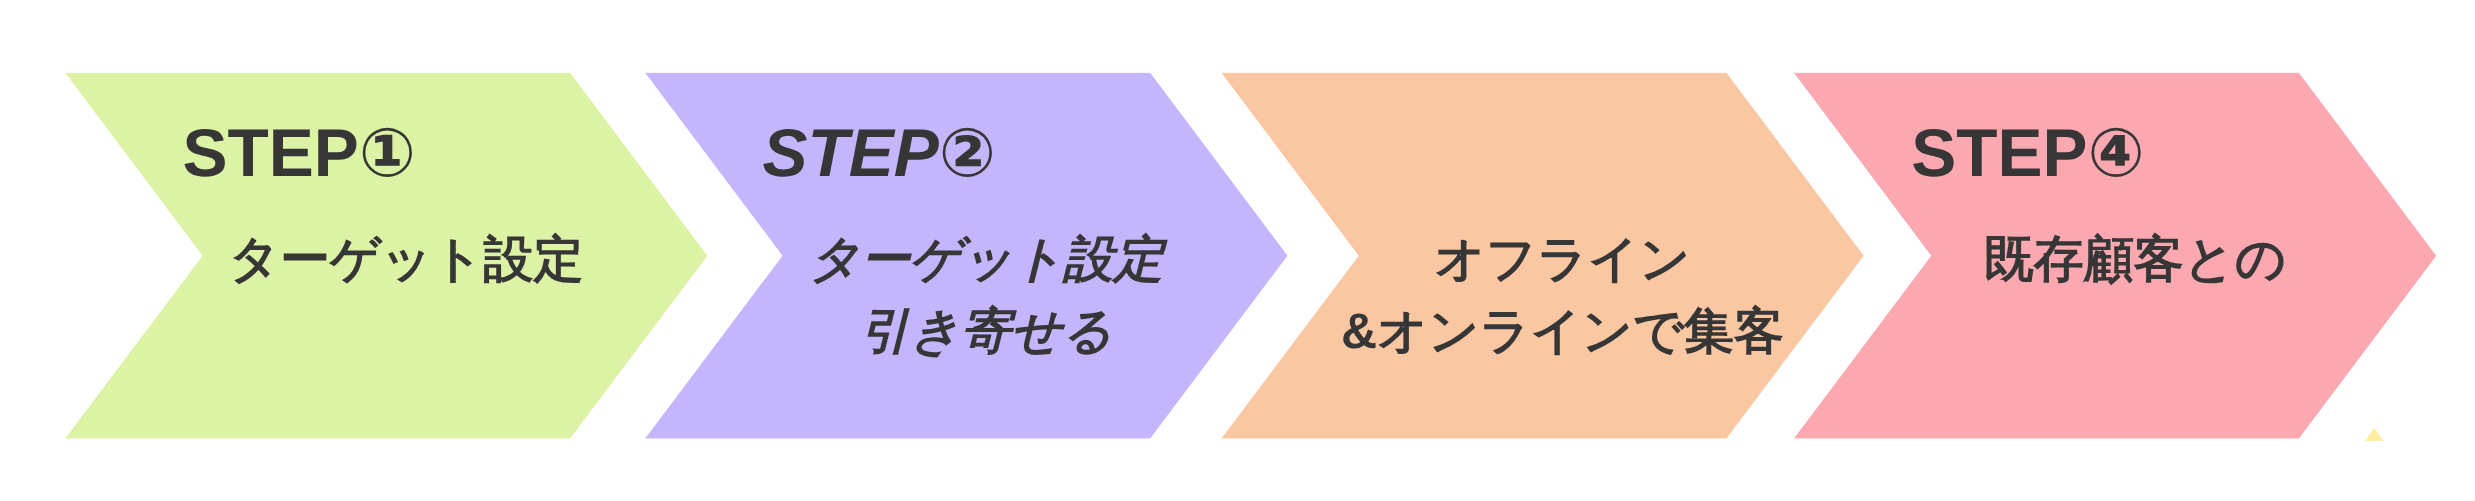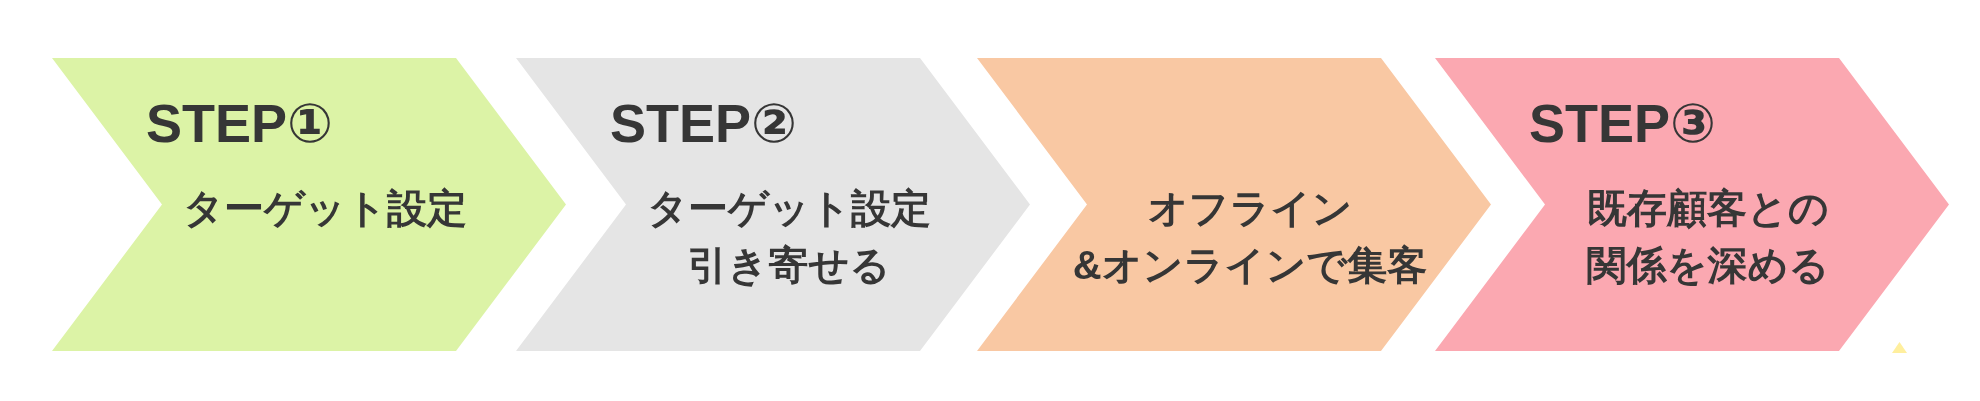--- a/index.html
+++ b/index.html
@@ -61,38 +61,37 @@
 
 <div class="canvas" style="background-color: rgb(255, 255, 255); color: rgb(54, 54, 54);">
 
   <div class="chevron" style="left: 52px; background-color: rgb(220, 243, 166);">
     <div class="step-label">STEP①</div>
     <div class="step-text">
       <span>ターゲット設定</span>
     </div>
   </div>
 
-  <div class="chevron" style="left: 516px; background-color: #e5e5e5;">
+  <div class="chevron" style="left: 516px; background-color: #c4b5fd; font-style: italic;">
     <div class="step-label">STEP②</div>
     <div class="step-text">
       <span>ターゲット設定</span>
       <span>引き寄せる</span>
     </div>
   </div>
 
   <div class="chevron" style="left: 977px; background-color: rgb(249, 200, 163);">
     <div class="step-text">
       <span>オフライン</span>
       <span>&amp;オンラインで集客</span>
     </div>
   </div>
 
   <div class="chevron" style="left: 1435px; background-color: rgb(251, 168, 177);">
-    <div class="step-label">STEP③</div>
+    <div class="step-label">STEP④</div>
     <div class="step-text">
       <span>既存顧客との</span>
-      <span>関係を深める</span>
     </div>
   </div>
 
   <div class="speck" style="background-color: rgb(255, 239, 158);"></div>
 
 </div>
 
 </body></html>

